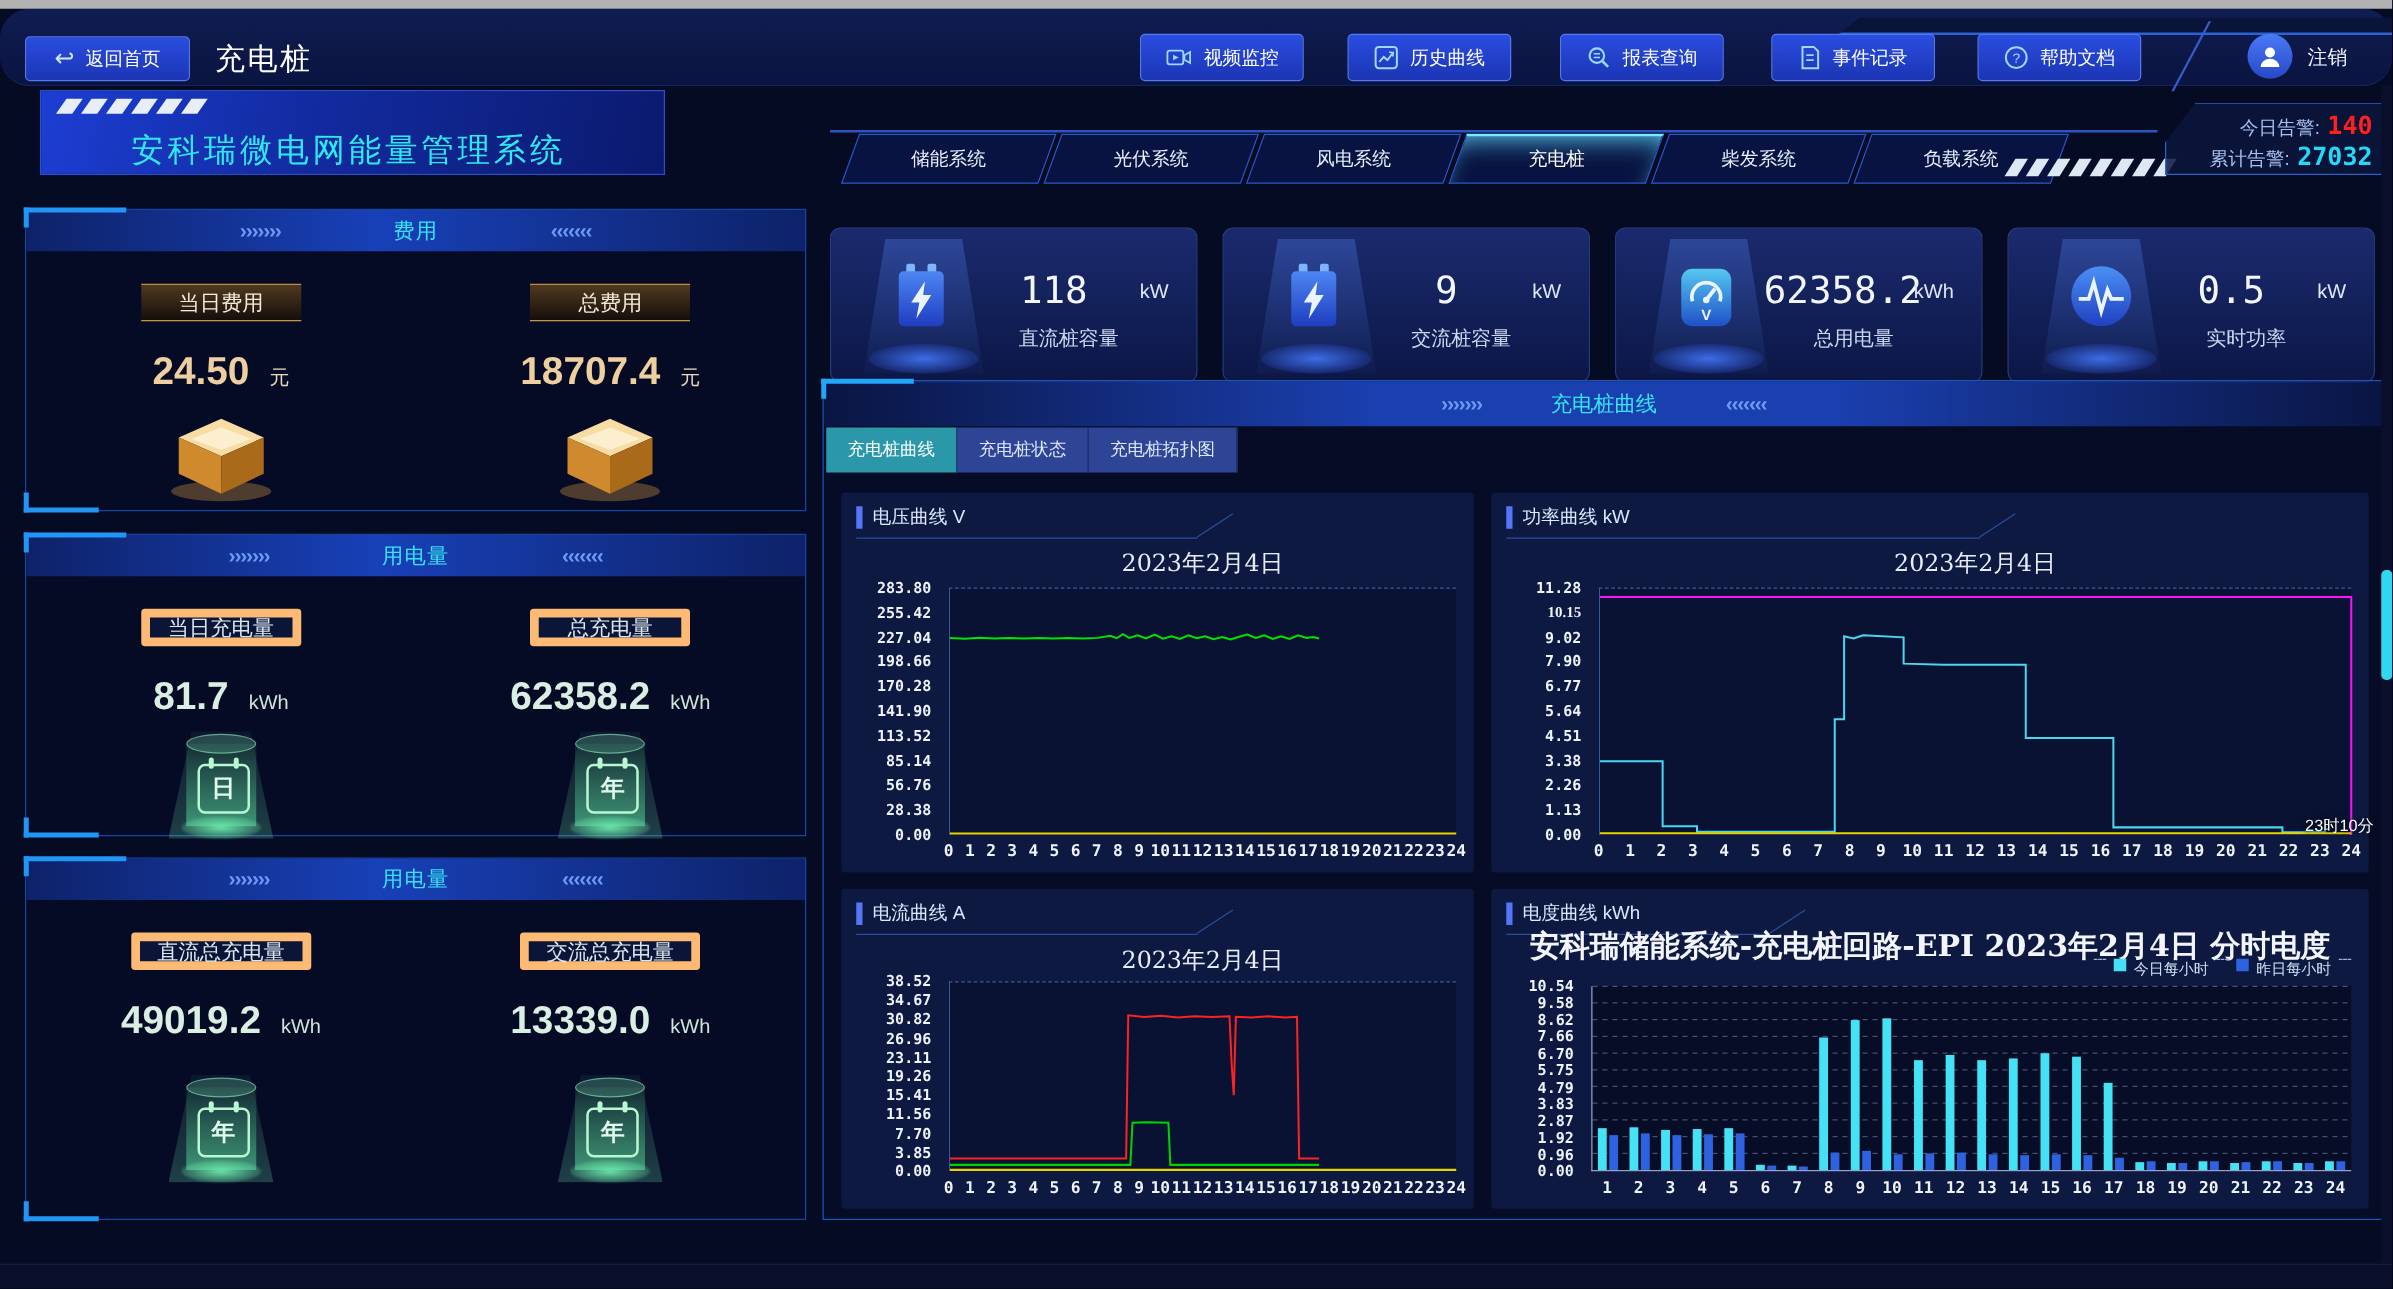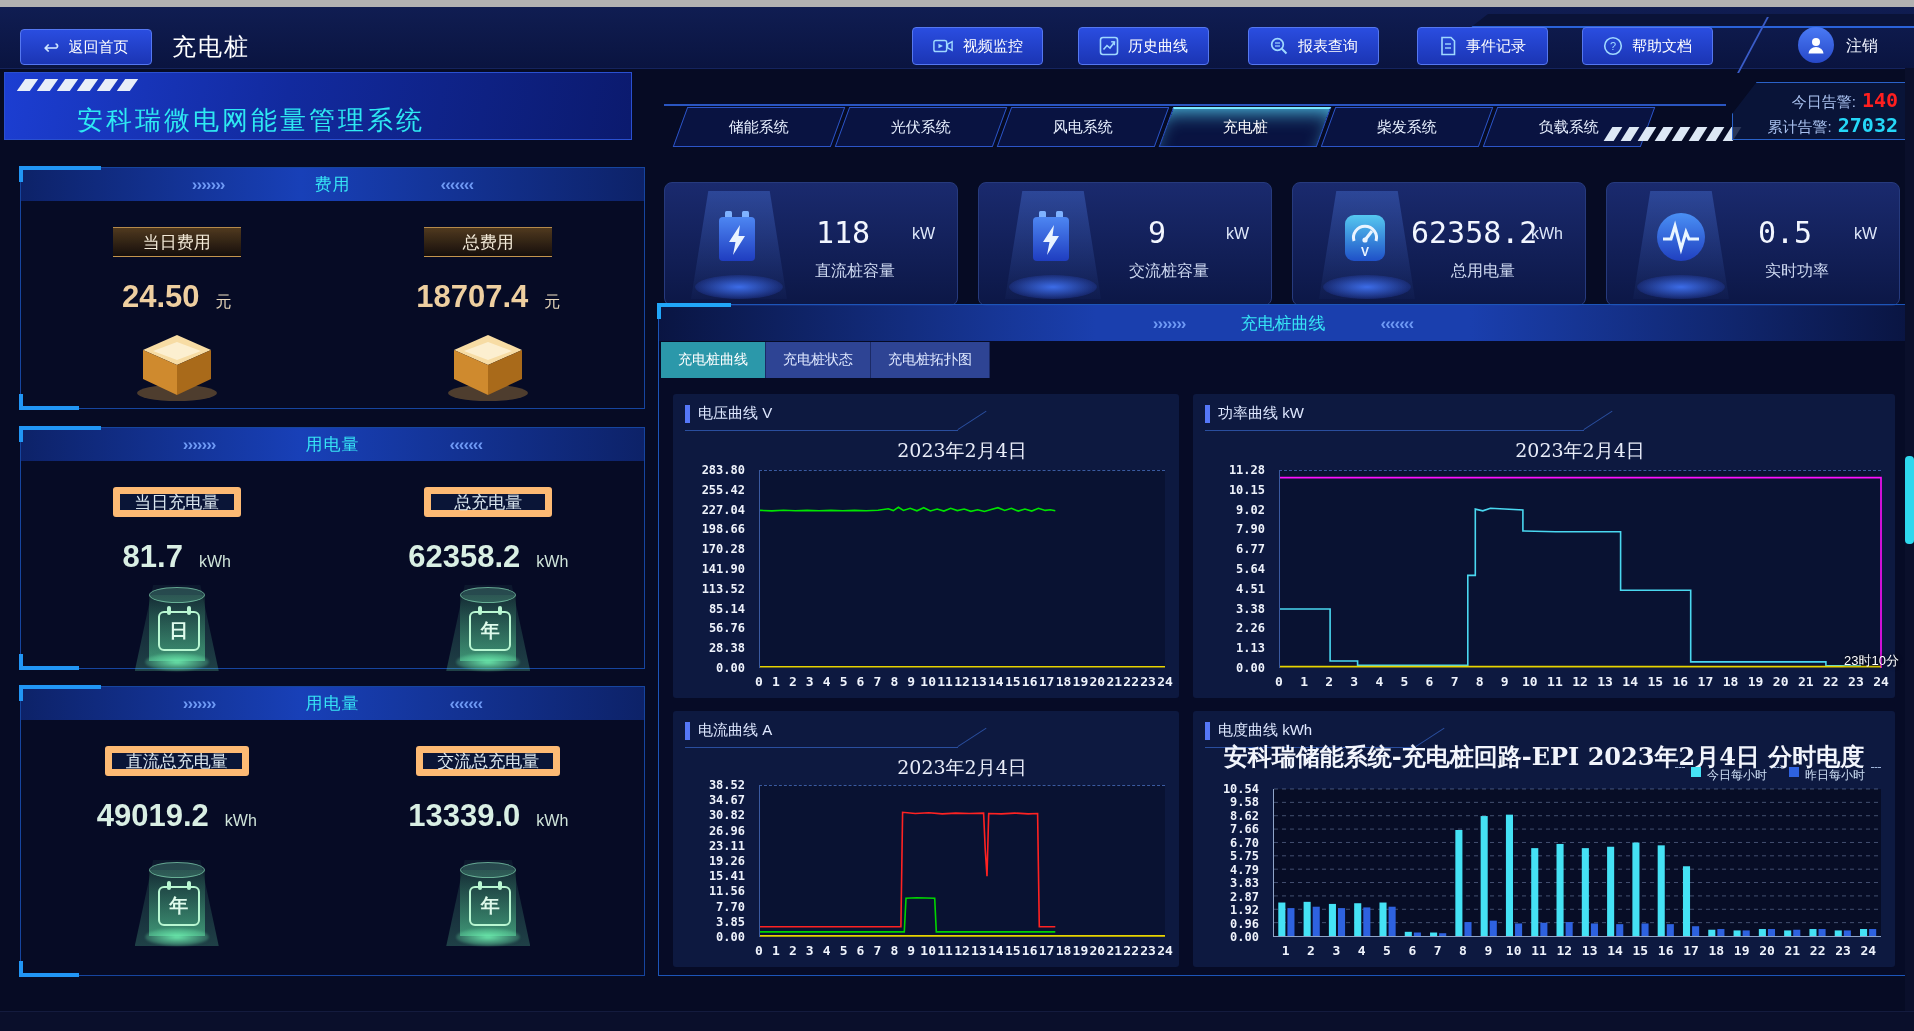--- a/index.html
+++ b/index.html
@@ -1,38 +1,38 @@
 <!DOCTYPE html>
 <html><head>
 <meta charset="utf-8">
 <style>
   html,body{margin:0;padding:0;background:#02040f;}
   .screen{position:relative;width:1914px;height:1031px;background:#060b24;overflow:hidden;
           font-family:"Liberation Sans",sans-serif;color:#e8eefc;}
   
   .top-strip{position:absolute;left:0;top:0;width:1914px;height:7px;background:#b2b2b2;}
   .nav{position:absolute;left:0;top:7px;width:1914px;height:61px;
-       background:linear-gradient(180deg,#101d52,#0a1440);border-bottom:1px solid #15245e;}
+       background:linear-gradient(180deg,#101d52,#0a1440);border-bottom:1px solid #15245e;border-radius:24px;}
   .nav-deco{position:absolute;left:1470px;top:7px;width:444px;height:12px;background:#0a1338;
             border-bottom:2px solid #2a62d8;clip-path:polygon(18px 0,100% 0,100% 100%,0 100%);}
   .btn{display:flex;align-items:center;gap:9px;justify-content:center;height:38px;
        background:linear-gradient(180deg,#2a4de0,#1b35b4);border:1px solid #5577f0;border-radius:4px;
        color:#fff;font-size:15px;cursor:pointer;box-sizing:border-box;}
   .btn svg{flex:0 0 auto;}
   .back-btn{position:absolute;left:20px;top:22px;width:132px;height:36px;}
   .back-glyph{color:#cfe6ff;font-size:19px;line-height:1;}
   .back-glyph::before{content:"↩";}
   .page-title{position:absolute;left:172px;top:24px;font-size:24px;color:#ffffff;letter-spacing:2px;}
   .nav-btn{position:absolute;top:20px;width:131px;}
   .nav-sep{position:absolute;left:1752px;top:10px;width:2px;height:56px;background:#3a5cc8;transform:skewX(-28deg);}
   .avatar{position:absolute;left:1798px;top:20px;width:36px;height:36px;border-radius:50%;
           background:linear-gradient(180deg,#4a7af5,#2748c8);display:flex;align-items:center;justify-content:center;}
   .logout{position:absolute;left:1846px;top:29px;font-size:16px;color:#f0f4ff;cursor:pointer;}
   
-  .brand{position:absolute;left:4px;top:72px;width:628px;height:68px;
+  .brand{position:absolute;left:32px;top:72px;width:500px;height:68px;
          background:linear-gradient(100deg,#1c3ed2 0%,#122a9e 45%,#0b1a6e 100%);
          border:1px solid #2a50d0;box-sizing:border-box;padding-left:42px;}
   .slashes{position:absolute;left:16px;top:6px;display:flex;gap:7px;}
   .slashes i{width:13px;height:12px;background:#e8eef8;transform:skewX(-35deg);}
   .brand-title{position:absolute;left:72px;top:30px;font-family:"DejaVu Serif",serif;
                font-size:26px;color:#2ee9f2;letter-spacing:3px;}
   .tabs-line{position:absolute;left:664px;top:104px;width:1062px;height:2px;background:#2a55c0;}
   .sys-tabs{position:absolute;left:680px;top:107px;display:flex;gap:4px;}
   .sys-tab{width:158px;height:40px;background:rgba(10,20,70,.88);border:1px solid #2c55c8;
            transform:skewX(-20deg);display:flex;align-items:center;justify-content:center;cursor:pointer;box-sizing:border-box;}
@@ -543,21 +543,21 @@
 
     <div class="chart-card c-tr">
       <div class="ch-head">
           <span class="ch-bar"></span>
         <span class="ch-title">功率曲线 kW</span>
         </div>
       <div class="ch-line"></div>
       <div class="ch-date">2023年2月4日</div>
       <div class="yticks">
           <span style="top: 0%;">11.28</span>
-          <span style="top: 10%;">10.15</span>
+          <span style="top: 10%; font-family: Liberation Serif, serif;">10.15</span>
           <span style="top: 20%;">9.02</span>
           <span style="top: 30%;">7.90</span>
           <span style="top: 40%;">6.77</span>
           <span style="top: 50%;">5.64</span>
           <span style="top: 60%;">4.51</span>
           <span style="top: 70%;">3.38</span>
           <span style="top: 80%;">2.26</span>
           <span style="top: 90%;">1.13</span>
           <span style="top: 100%;">0.00</span>
         </div>

